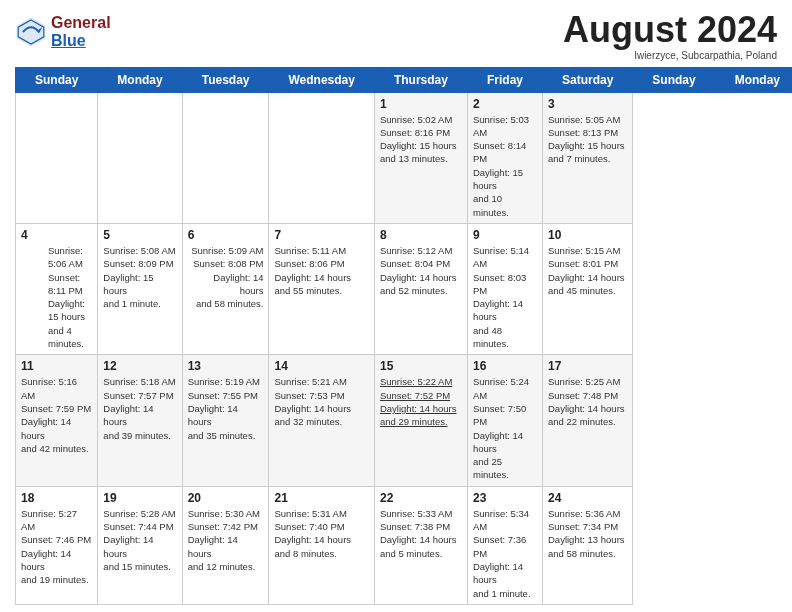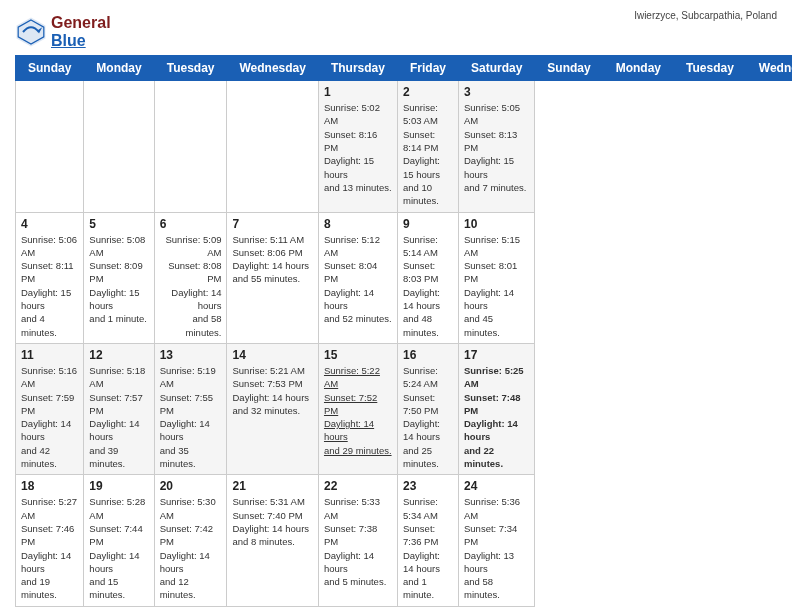--- a/index.html
+++ b/index.html
@@ -57,21 +57,21 @@
     }
     table {
       width: 100%;
       border-collapse: collapse;
       font-size: 10px;
     }
     thead tr th {
       background-color: #1a5fb4;
       color: #fff;
       text-align: center;
-      padding: 5px 12px;
+      padding: 5px 19px;
       font-size: 12px;
       font-weight: bold;
       border: 1px solid #1a5fb4;
     }
     tbody tr td {
       border: 1px solid #ccc;
       vertical-align: top;
       padding: 4px 5px;
       width: 113px;
       min-height: 80px;
@@ -109,20 +109,21 @@
       <polygon points="20,5 36,14 36,26 20,35 4,26 4,14" fill="none" stroke="#1a5fb4" stroke-width="1.5"></polygon>
       <path d="M10,20 Q20,8 30,20" fill="none" stroke="#1a5fb4" stroke-width="2.5"></path>
       <path d="M28,18 L34,14 L30,22" fill="#1a5fb4"></path>
     </svg>
     <div class="logo-text">
       <span class="logo-general">General</span>
       <span class="logo-blue">Blue</span>
     </div>
   </div>
   <div class="title-block">
+    <div class="month-year">August 2024</div>
     <div class="location">Iwierzyce, Subcarpathia, Poland</div>
   </div>
 </div>
 
 <table>
   <thead>
     <tr>
     <th>Sunday</th>
         <th>Monday</th>
         <th>Tuesday</th>
@@ -162,21 +163,21 @@
           <div class="day-number">3</div>
           <div class="day-info" style="white-space: pre-line;">Sunrise: 5:05 AM
 Sunset: 8:13 PM
 Daylight: 15 hours
 and 7 minutes.</div>
         </td>
       </tr>
       <tr>
         <td>
           <div class="day-number">4</div>
-          <div class="day-info" style="white-space: pre-line;">Sunrise: 5:06 AM
+          <div class="day-info" style="white-space: pre-line; margin-left: 27px;">Sunrise: 5:06 AM
 Sunset: 8:11 PM
 Daylight: 15 hours
 and 4 minutes.</div>
         </td>
         <td>
           <div class="day-number">5</div>
           <div class="day-info" style="white-space: pre-line;">Sunrise: 5:08 AM
 Sunset: 8:09 PM
 Daylight: 15 hours
 and 1 minute.</div>
@@ -255,21 +256,21 @@
         </td>
         <td>
           <div class="day-number">16</div>
           <div class="day-info" style="white-space: pre-line;">Sunrise: 5:24 AM
 Sunset: 7:50 PM
 Daylight: 14 hours
 and 25 minutes.</div>
         </td>
         <td>
           <div class="day-number">17</div>
-          <div class="day-info" style="white-space: pre-line; font-weight: bold;">Sunrise: 5:25 AM
+          <div class="day-info" style="white-space: pre-line;">Sunrise: 5:25 AM
 Sunset: 7:48 PM
 Daylight: 14 hours
 and 22 minutes.</div>
         </td>
       </tr>
       <tr>
         <td>
           <div class="day-number">18</div>
           <div class="day-info" style="white-space: pre-line;">Sunrise: 5:27 AM
 Sunset: 7:46 PM

